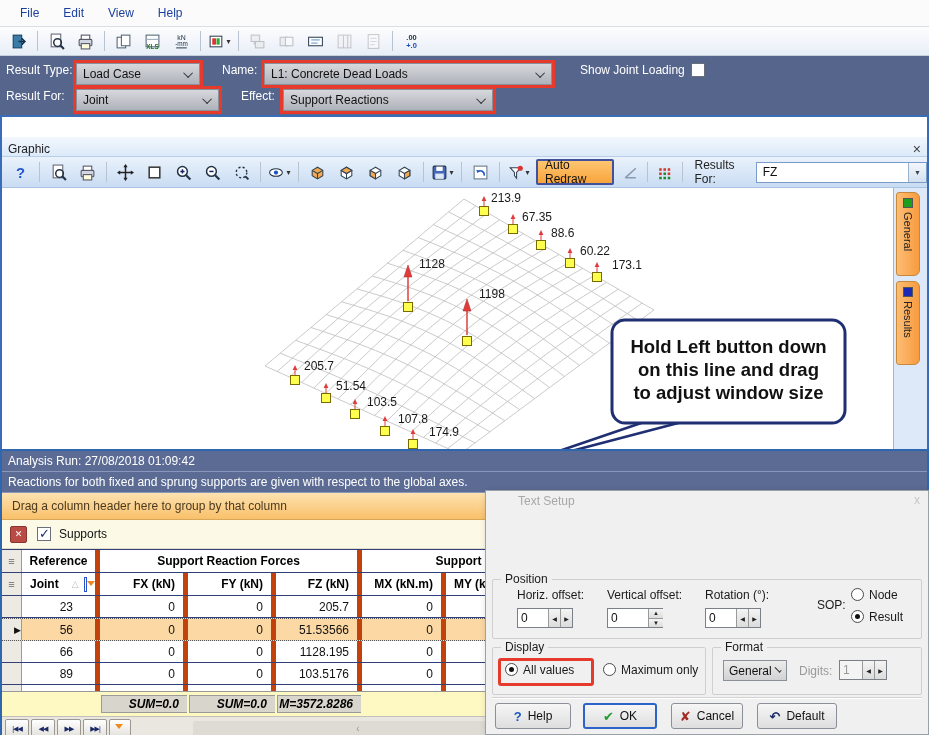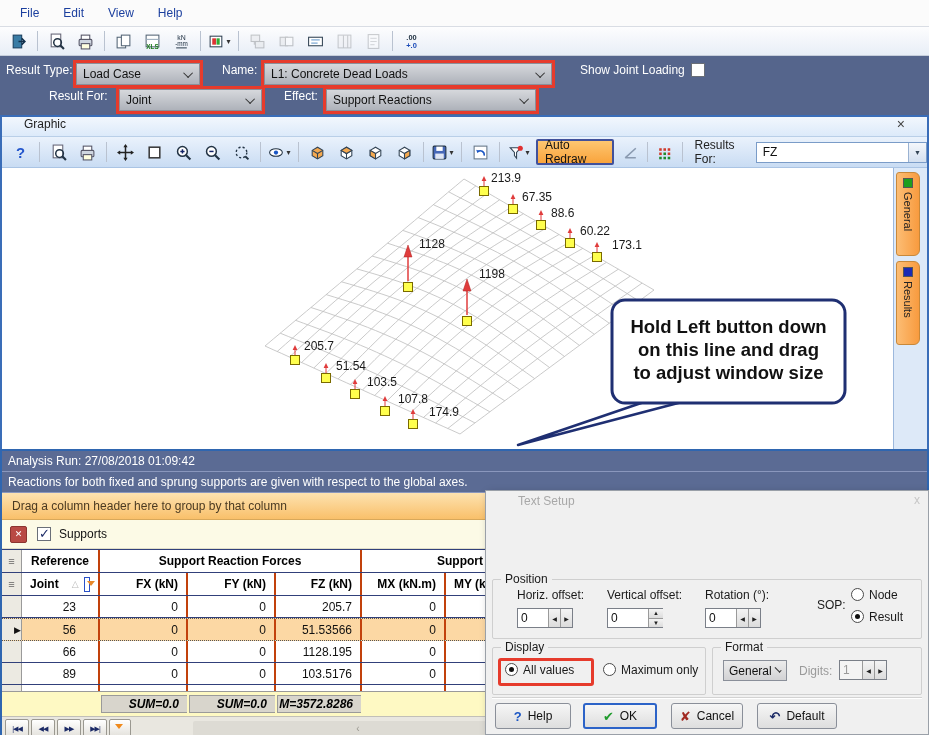--- a/index.html
+++ b/index.html
@@ -28,21 +28,21 @@
   .combo.annot{box-shadow:0 0 0 3px #e63b2c;}
   .chv{display:inline-block;width:6px;height:6px;border-left:1.5px solid #333;
        border-bottom:1.5px solid #333;transform:rotate(-45deg) translateY(-2px);margin-left:6px;}
   .cb{width:14px;height:14px;background:#fff;border:1px solid #6a6f78;display:inline-block;
       box-sizing:border-box;position:relative;}
   .cb.checked::after{content:"✓";position:absolute;left:1px;top:-2px;color:#1b2a66;
       font-size:13px;font-weight:bold;}
   
   .gpanel{height:334px;border:2px solid #3a6db8;box-sizing:border-box;background:#fff;}
   .gtitle{height:19px;background:linear-gradient(#f2f7fd,#dceafa);border-bottom:1px solid #b9cfe8;
-          display:flex;align-items:flex-start;padding:0 22px;color:#222;}
+          display:flex;align-items:flex-end;padding:0 6px;color:#222;margin-top:20px;}
   .gclose{margin-left:auto;color:#444;font-size:14px;line-height:14px;cursor:default;}
   .gtoolbar{height:30px;background:linear-gradient(#eaf2fc,#c9dcf3);border-bottom:1px solid #aac4e4;
             display:flex;align-items:center;padding-left:4px;}
   .gtoolbar .tbtn{background:transparent;}
   .autoredraw{height:22px;padding:0 7px;background:linear-gradient(#fdc671,#f9a43c);
               border:2px solid #41519b;border-radius:2px;color:#111;display:flex;
               align-items:center;margin:0 3px;}
   .rlabel{color:#222;margin:0 5px 0 8px;}
   .combo.white{background:#fff;border:1px solid #7a9cc8;width:196px;height:21px;padding:0 0 0 6px;}
   .ddbtn{width:17px;height:19px;background:linear-gradient(#f4f7fb,#d4e0f0);
@@ -62,21 +62,21 @@
         border-bottom:1px solid #8a97bd;}
   .groupbar{height:26px;line-height:26px;background:linear-gradient(#fde2b0,#f9c06a);
             color:#4a3a22;padding-left:10px;border-bottom:1px solid #d8a85a;}
   .supband{height:28px;background:#fcfae6;display:flex;align-items:center;padding-left:8px;
            border-bottom:1px solid #e0ddc8;}
   .xbtn{width:15px;height:15px;background:#b94a44;border:1px solid #8c3530;border-radius:2px;
         color:#fff;font-size:9px;font-weight:bold;display:flex;align-items:center;
         justify-content:center;margin-right:10px;}
   .suplabel{margin-left:8px;color:#111;}
   .tgrid{display:grid;grid-template-columns:20px 78px 88px 88px 86px 84px 150px;}
-  .cell{box-sizing:border-box;border-right:2px solid #c2410c;padding:0 8px;
+  .cell{box-sizing:border-box;border-right:5px solid #c2410c;padding:0 8px;
         display:flex;align-items:center;}
   .ind{background:#eceae2;border-right:1px solid #9a9a9a;justify-content:center;padding:0;}
   .ham{color:#666;font-size:11px;}
   .thead1,.thead2{height:22px;border-bottom:1px solid #31407a;background:#fff;font-weight:bold;}
   .thead1{border-top:1px solid #31407a;}
   .gh{justify-content:center;}
   .gh.span3{grid-column:3/6;}
   .gh.span2{grid-column:6/8;}
   .ch.num{justify-content:flex-end;}
   .joint-h{justify-content:flex-start;gap:5px;}
@@ -261,21 +261,21 @@
           <span class="chv"></span>
       </div>
       <span class="plabel" style="margin-left:22px;width:42px">Name:</span>
       <div class="combo annot" style="width:288px">
         <span>L1: Concrete Dead Loads</span>
           <span class="chv"></span>
       </div>
       <span class="plabel" style="margin-left:28px">Show Joint Loading</span>
       <span class="cb" style="margin-left:6px"></span>
     </div>
-    <div class="prow" style="top:33px;margin-left:43px;">
+    <div class="prow" style="top:33px;">
       <span class="plabel" style="width:70px">Result For:</span>
       <div class="combo annot" style="width:143px">
         <span>Joint</span>
           <span class="chv"></span>
       </div>
       <span class="plabel" style="margin-left:22px;width:42px">Effect:</span>
       <div class="combo annot" style="width:210px">
         <span>Support Reactions</span>
           <span class="chv"></span>
       </div>

